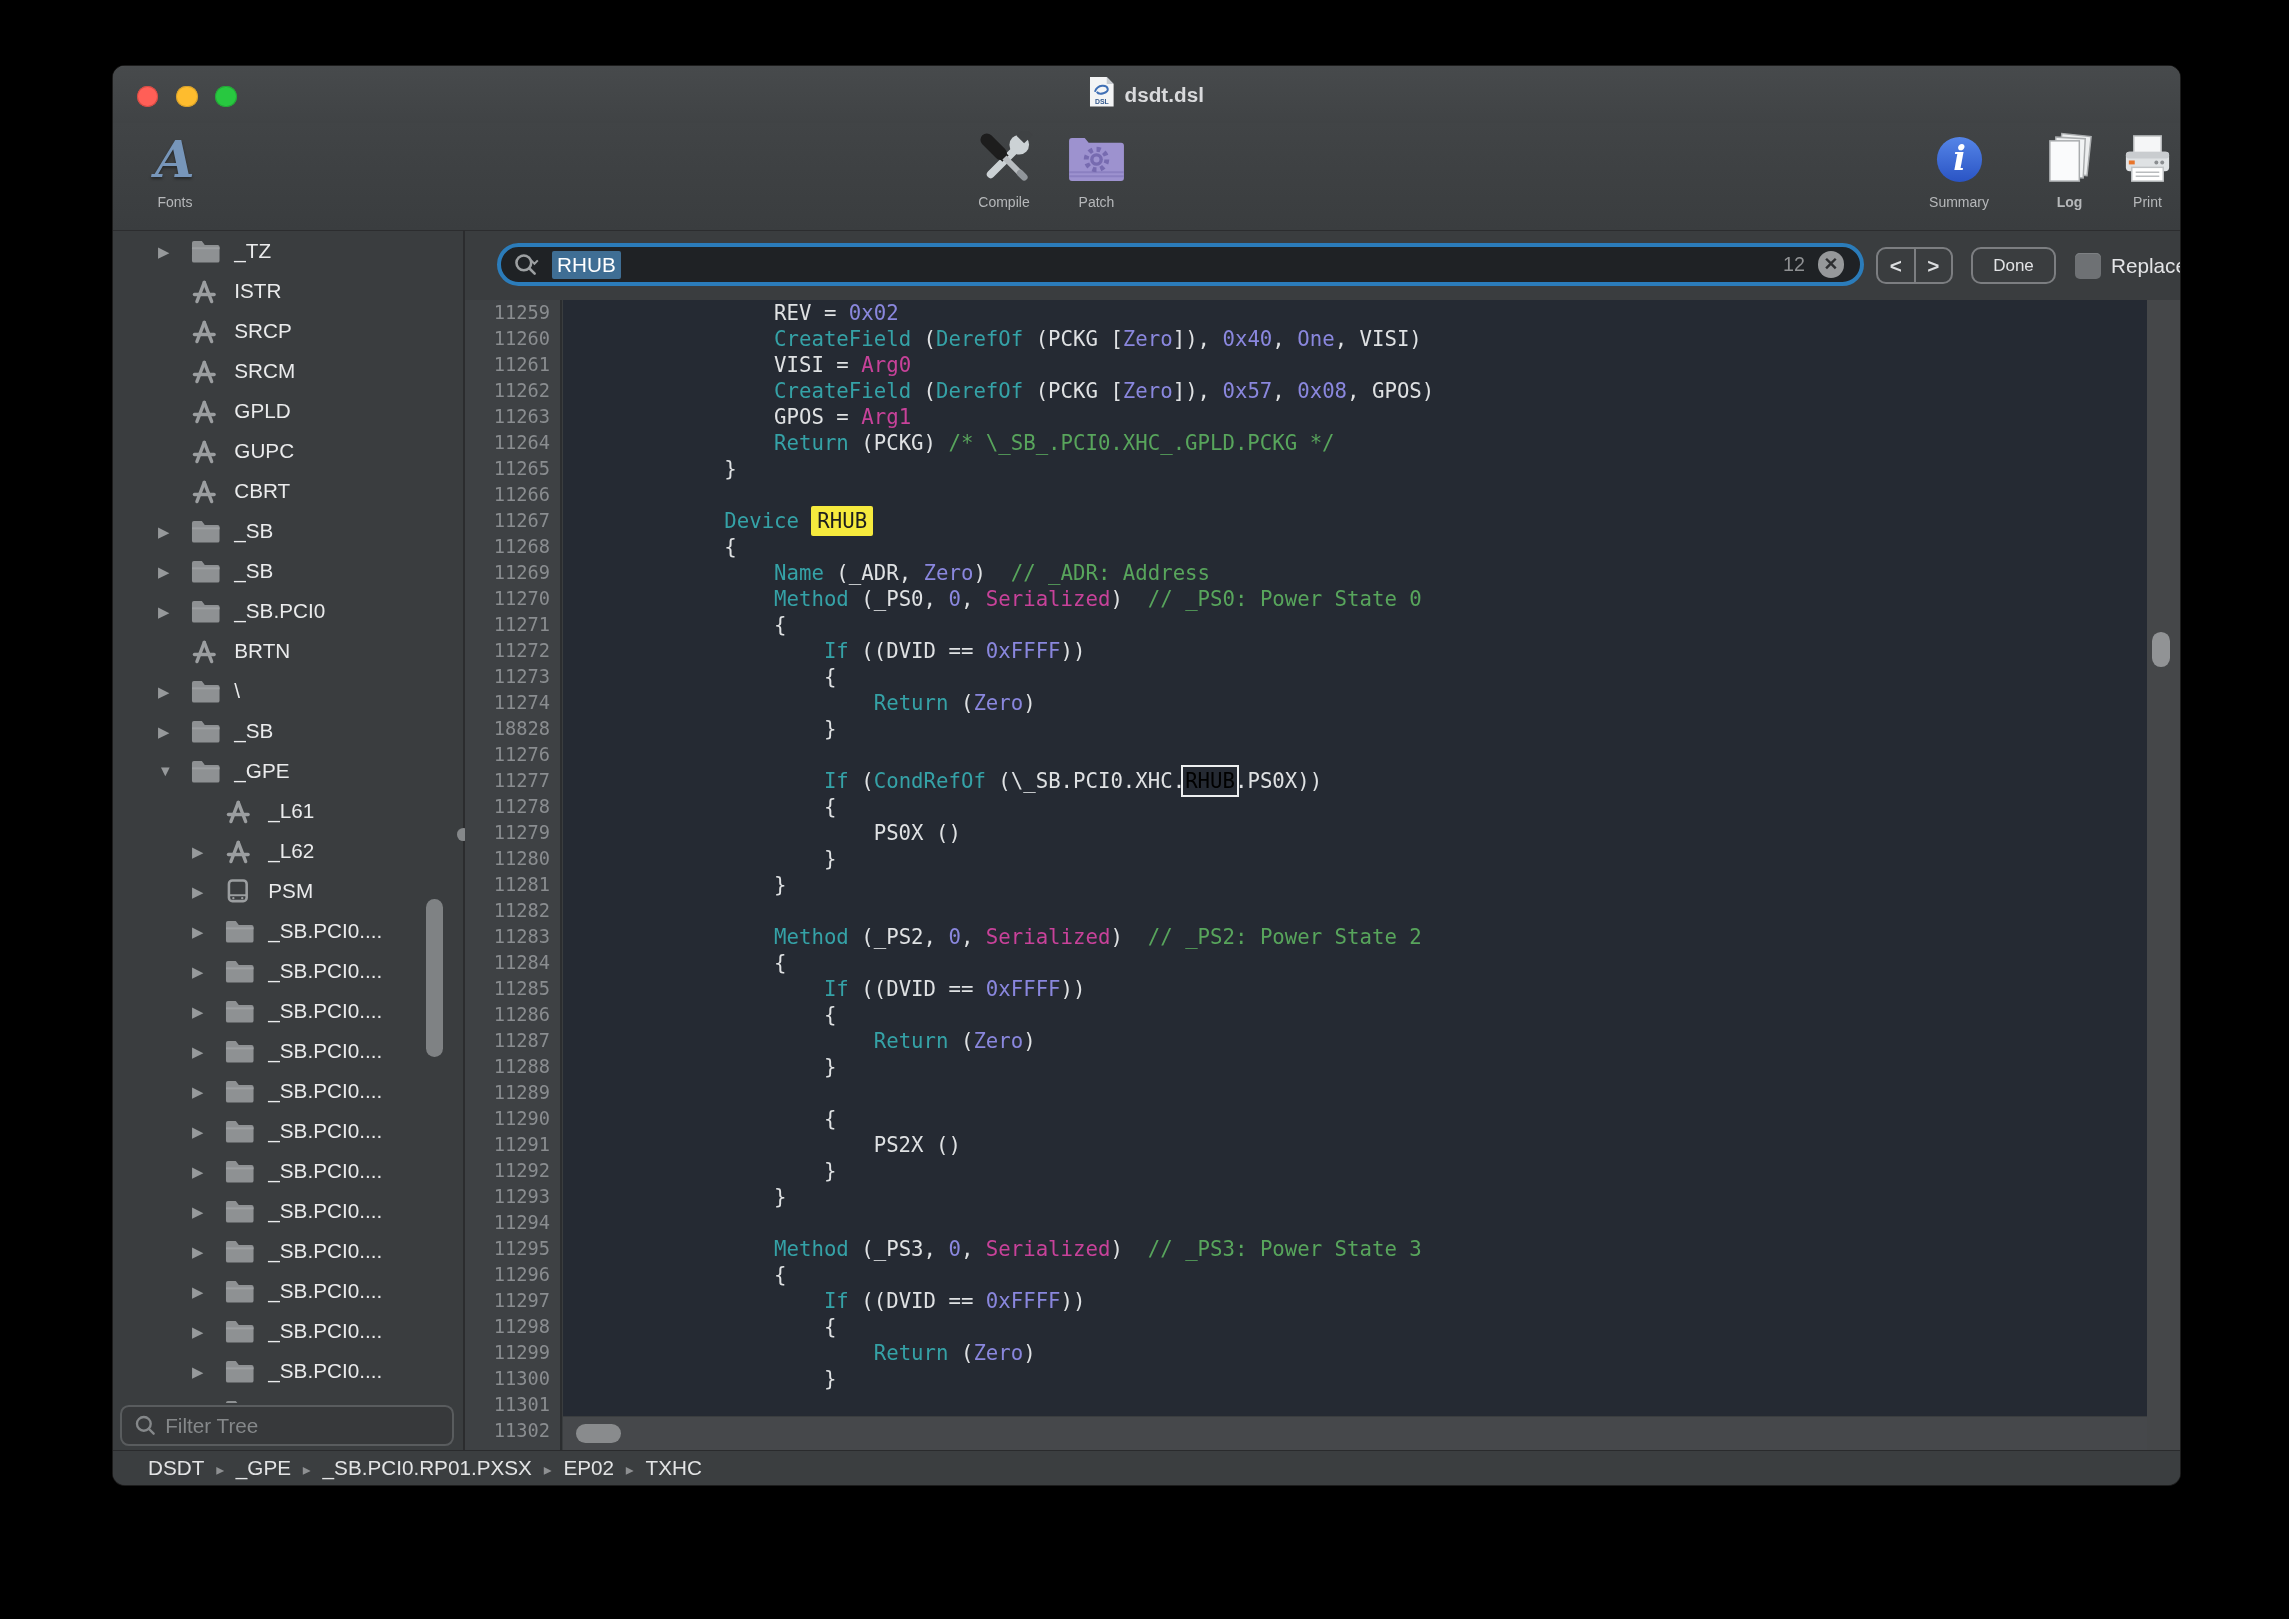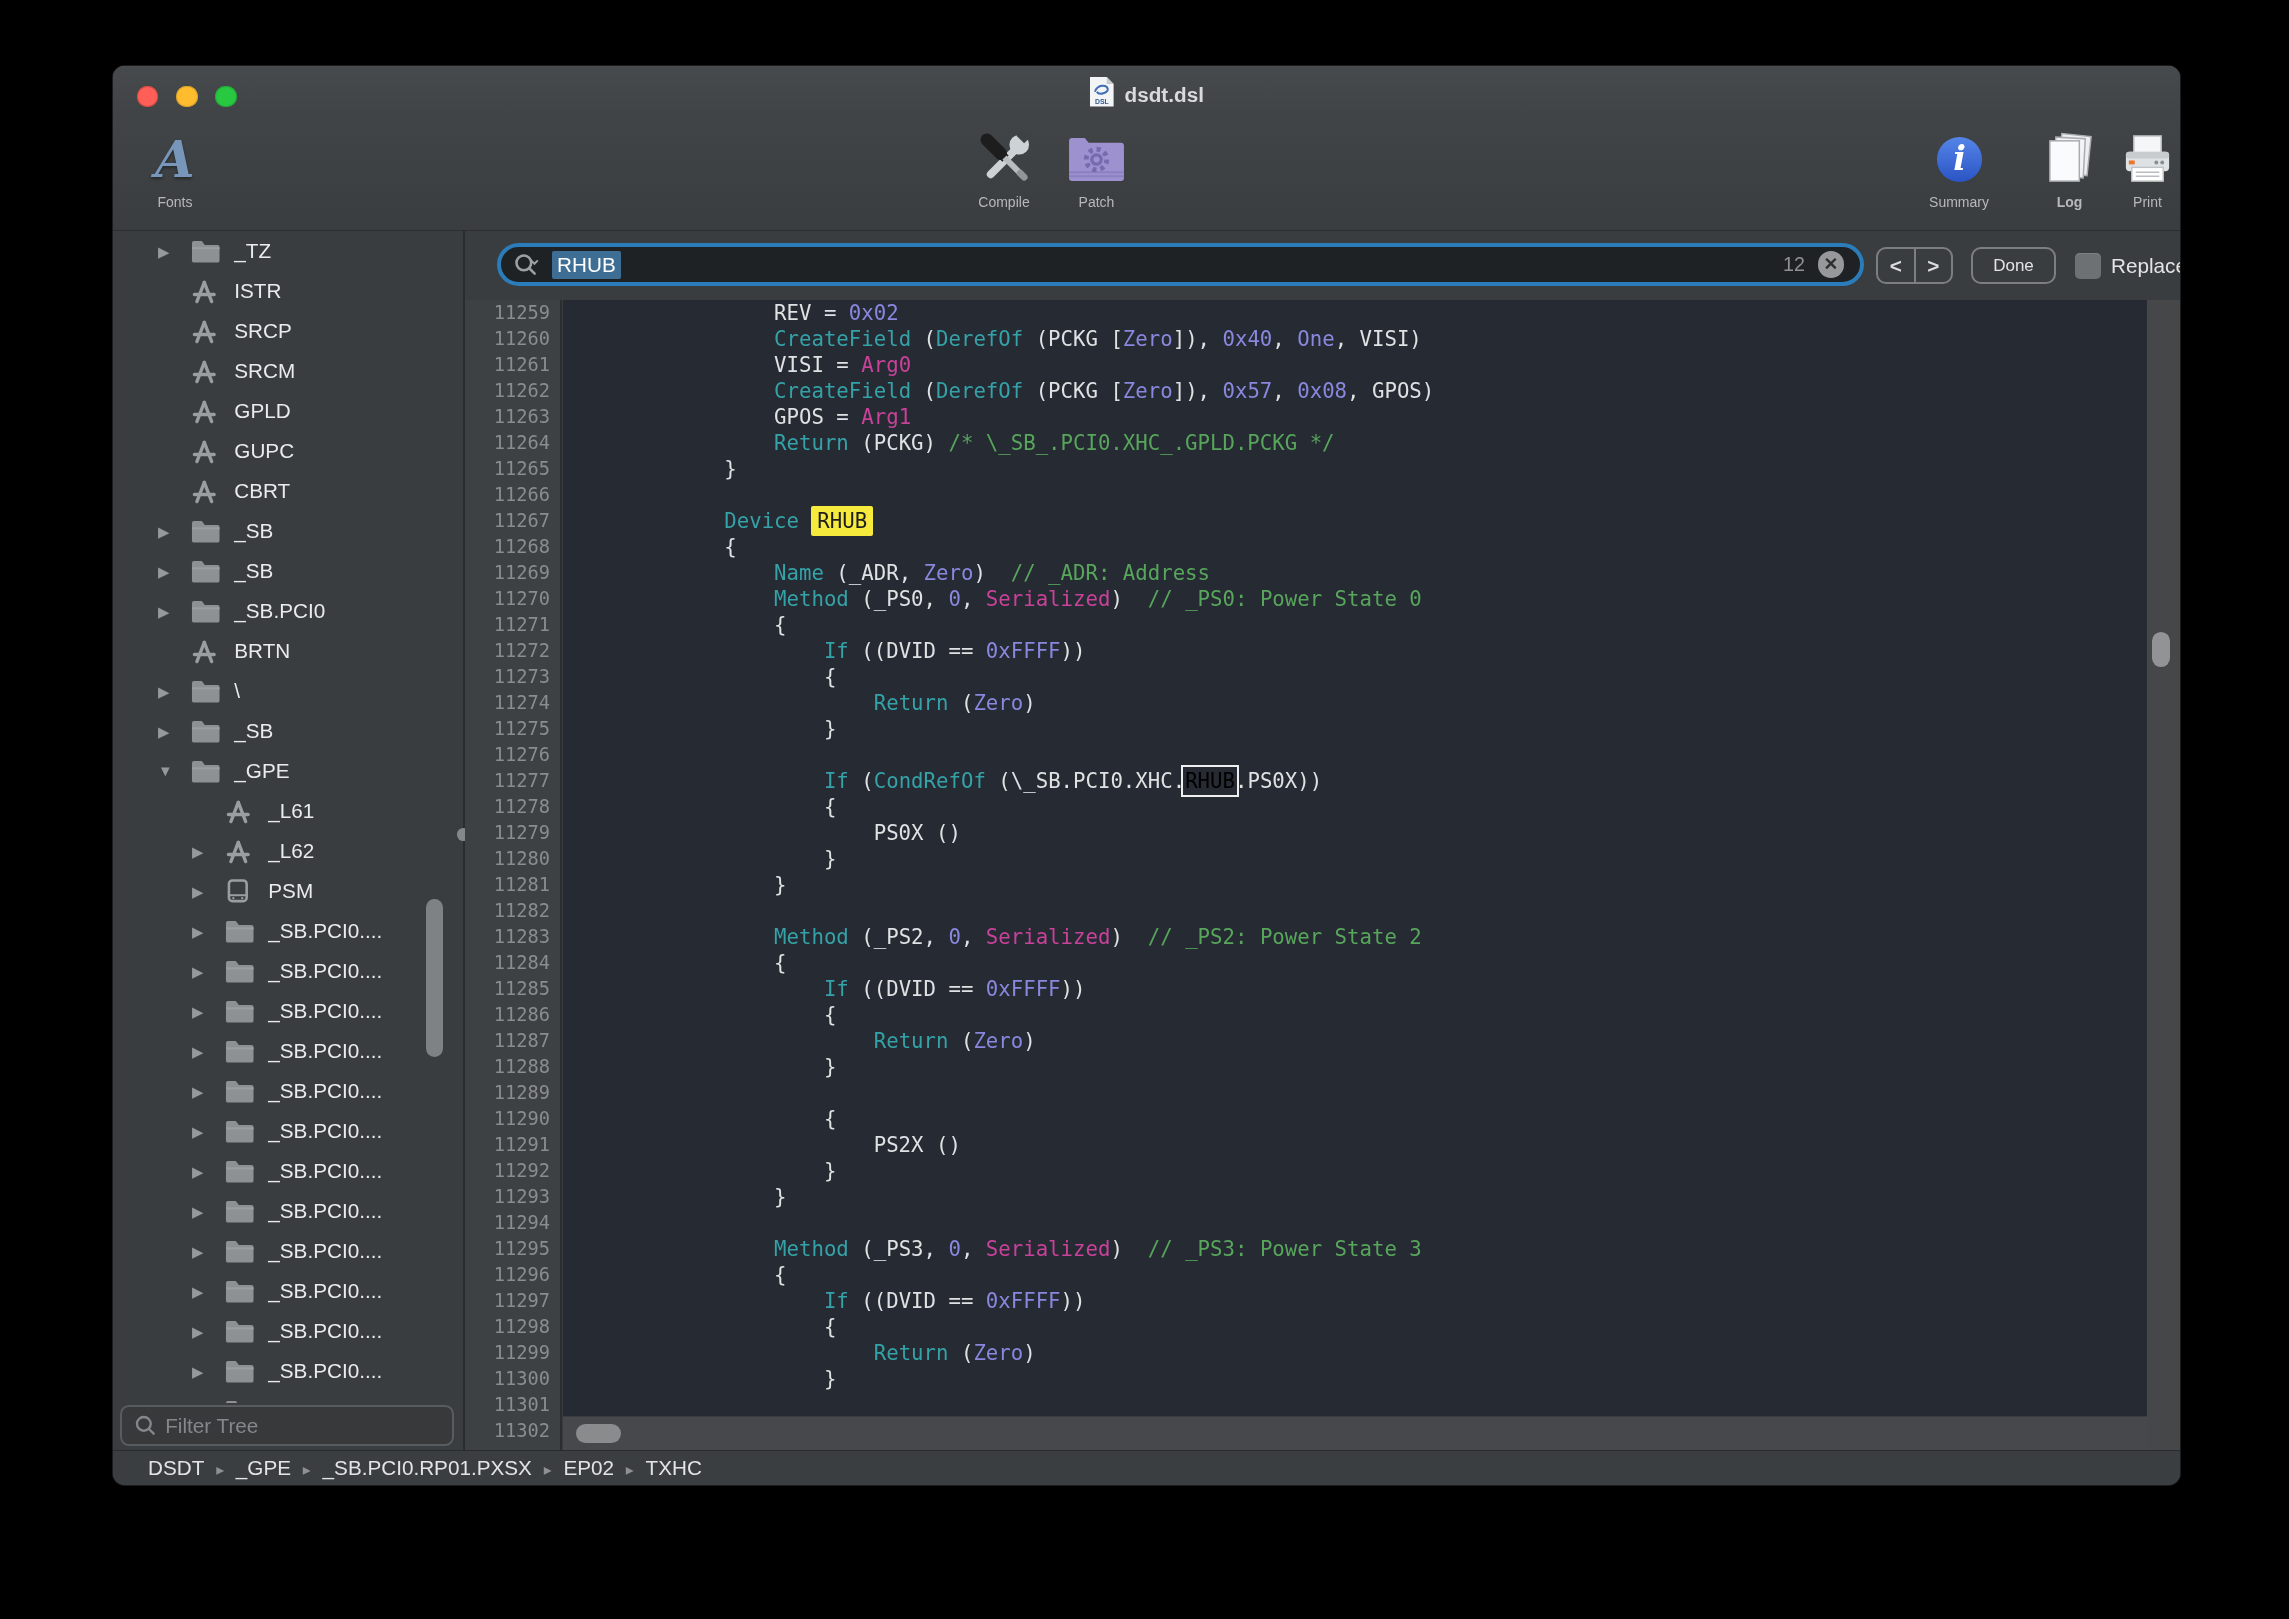--- a/index.html
+++ b/index.html
@@ -590,21 +590,21 @@
         <div>11265</div>
         <div>11266</div>
         <div>11267</div>
         <div>11268</div>
         <div>11269</div>
         <div>11270</div>
         <div>11271</div>
         <div>11272</div>
         <div>11273</div>
         <div>11274</div>
-        <div>11275</div>
+        <div>18828</div>
         <div>11276</div>
         <div>11277</div>
         <div>11278</div>
         <div>11279</div>
         <div>11280</div>
         <div>11281</div>
         <div>11282</div>
         <div>11283</div>
         <div>11284</div>
         <div>11285</div>

